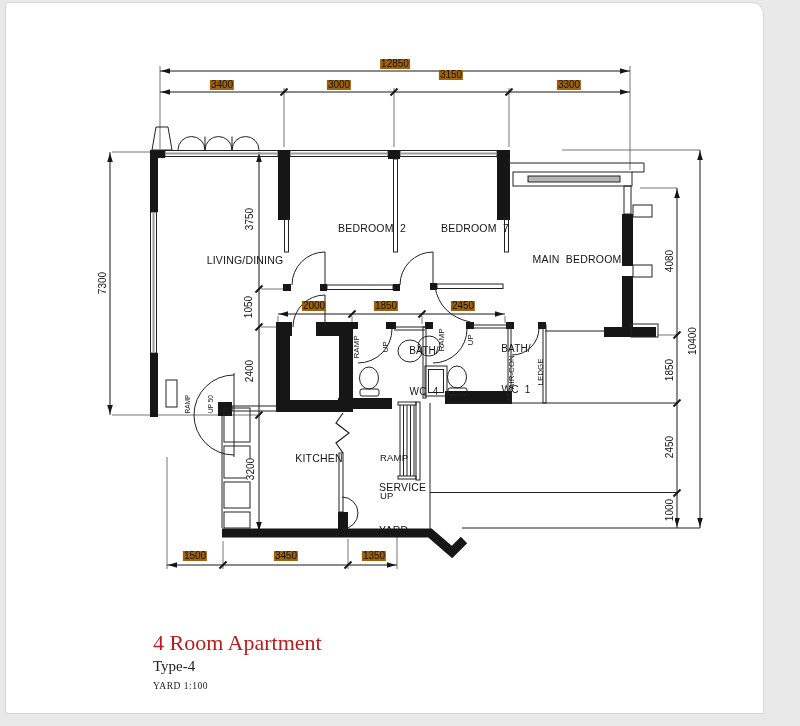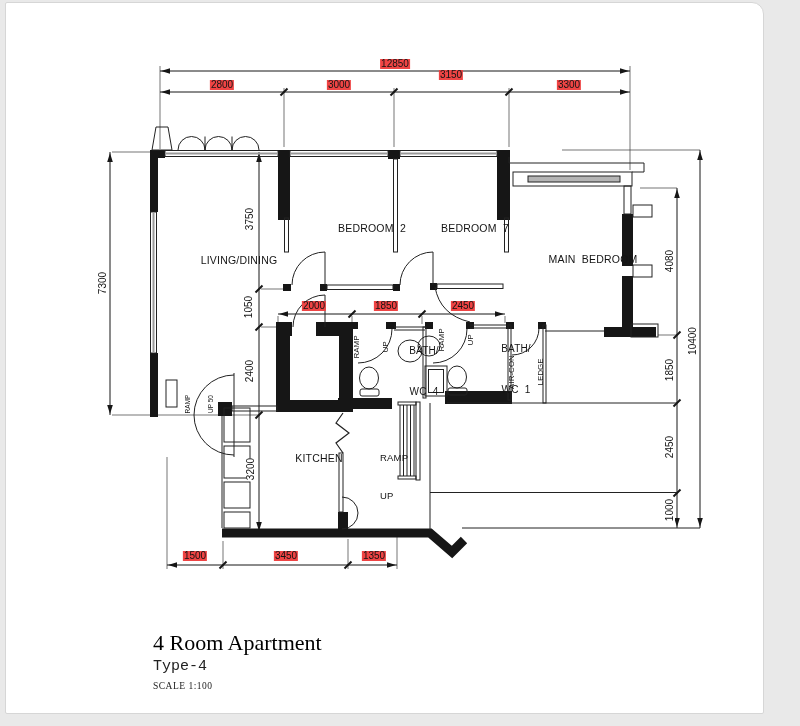--- a/index.html
+++ b/index.html
@@ -5,31 +5,31 @@
   html,body{margin:0;padding:0;}
   body{width:800px;height:726px;background:#e9e9e9;position:relative;overflow:hidden;
        font-family:"Liberation Sans",sans-serif;}
   .page{position:absolute;left:5px;top:2px;width:757px;height:710px;background:#fff;
         border:1px solid #d6d6d6;border-radius:2px 12px 2px 2px;}
   .plan{position:absolute;left:0;top:0;width:800px;height:726px;}
   svg{position:absolute;left:0;top:0;}
   .lbl{position:absolute;color:#141414;white-space:pre;transform:translate(-50%,-50%);
        font-size:10.5px;letter-spacing:.2px;line-height:1.35;text-align:center;margin-left:27px;}
   .dim{position:absolute;color:#141414;white-space:pre;font-size:10px;
-       transform:translate(-50%,-50%);background:#ef4444;padding:0 1px;line-height:1;}
+       transform:translate(-50%,-50%);background:#a16207;padding:0 1px;line-height:1;}
   .dimv{position:absolute;color:#141414;white-space:pre;font-size:10px;
         transform:translate(-50%,-50%) rotate(-90deg);background:#fff;line-height:1;}
   .rot{position:absolute;color:#141414;white-space:pre;text-align:center;
        transform:translate(-50%,-50%) rotate(-90deg);line-height:1.2;}
   .small{font-size:8px;}
   .tiny{font-size:6.5px;}
   .left{text-align:left;transform:none;}
   .title{position:absolute;left:153px;top:630px;font-family:"Liberation Serif",serif;
-         font-size:22px;color:#000000;}
-  .subtitle{position:absolute;left:153px;top:658px;font-family:Liberation Mono, monospace;
+         font-size:22px;color:#b91c1c;}
+  .subtitle{position:absolute;left:153px;top:658px;font-family:Liberation Serif, serif;
             font-size:15px;color:#222;}
   .scale{position:absolute;left:153px;top:681px;font-family:"Liberation Serif",serif;
          font-size:9.5px;letter-spacing:.5px;color:#222;}
 </style>
 </head>
 <body>
 
 <div class="page"></div>
 
 <div class="plan">
@@ -233,72 +233,76 @@
       <line x1="400" y1="405" x2="400" y2="476"></line>
           <line x1="403.5" y1="405" x2="403.5" y2="476"></line>
       <line x1="407" y1="405" x2="407" y2="476"></line>
           <line x1="410.5" y1="405" x2="410.5" y2="476"></line>
       <line x1="414" y1="405" x2="414" y2="476"></line>
     </g>
   </g>
 </svg>
 
   <div class="dim" style="left:395px;top:64px">12850</div>
-  <div class="dim" style="left:222px;top:85px">2800</div>
+  <div class="dim" style="left:222px;top:85px">3400</div>
   <div class="dim" style="left:339px;top:85px">3000</div>
   <div class="dim" style="left:451px;top:75px">3150</div>
   <div class="dim" style="left:569px;top:85px">3300</div>
   <div class="dimv" style="left:103px;top:283px">7300</div>
   <div class="dimv" style="left:250px;top:219px">3750</div>
   <div class="dimv" style="left:249px;top:307px">1050</div>
   <div class="dimv" style="left:250px;top:371px">2400</div>
   <div class="dimv" style="left:251px;top:469px">3200</div>
   <div class="dim" style="left:314px;top:306px">2000</div>
   <div class="dim" style="left:386px;top:306px">1850</div>
   <div class="dim" style="left:463px;top:306px">2450</div>
   <div class="dimv" style="left:670px;top:261px">4080</div>
   <div class="dimv" style="left:670px;top:370px">1850</div>
   <div class="dimv" style="left:670px;top:447px">2450</div>
   <div class="dimv" style="left:670px;top:510px">1000</div>
   <div class="dimv" style="left:693px;top:341px">10400</div>
   <div class="dim" style="left:195px;top:556px">1500</div>
   <div class="dim" style="left:286px;top:556px">3450</div>
   <div class="dim" style="left:374px;top:556px">1350</div>
 
-  <div class="lbl" style="left:212px;top:260px">LIVING/DINING</div>
+  <div class="lbl" style="left:218px;top:260px">LIVING/DINING</div>
   <div class="lbl" style="left:345px;top:228px">BEDROOM  2</div>
   <div class="lbl" style="left:448px;top:228px">BEDROOM  7</div>
-  <div class="lbl" style="left:566px;top:259px">MAIN  BEDROOM</div>
+  <div class="lbl" style="left:550px;top:259px">MAIN  BEDROOM</div>
   <div class="lbl" style="left:397px;top:371px;font-size:10px">
     <div>BATH/</div>
     <div>WC  4</div>
   </div>
   <div class="lbl" style="left:489px;top:369px;font-size:10px">
     <div>BATH/</div>
     <div>WC  1</div>
   </div>
   <div class="rot small" style="left:526px;top:372px">
     <div>AIR-CON</div>
     <div>LEDGE</div>
   </div>
   <div class="lbl" style="left:292px;top:458px">KITCHEN</div>
+  <div class="lbl left" style="left:352px;top:452px;font-size:10.5px">
+    <div>SERVICE</div>
+    <div>YARD</div>
+  </div>
 
   <div class="rot small" style="left:371px;top:347px">
     <div>RAMP</div>
     <div>UP</div>
   </div>
   <div class="rot small" style="left:456px;top:340px">
     <div>RAMP</div>
     <div>UP</div>
   </div>
   <div class="lbl left" style="left:353px;top:426px;font-size:9.5px">
     <div>RAMP</div>
     <div>UP</div>
   </div>
   <div class="rot tiny" style="left:199px;top:404px">
     <div>RAMP</div>
     <div>UP 50</div>
   </div>
 
   <div class="title">4 Room Apartment</div>
   <div class="subtitle">Type-4</div>
-  <div class="scale">SCALE  1:100</div>
+  <div class="scale">YARD  1:100</div>
 </div>
 
 </body></html>

